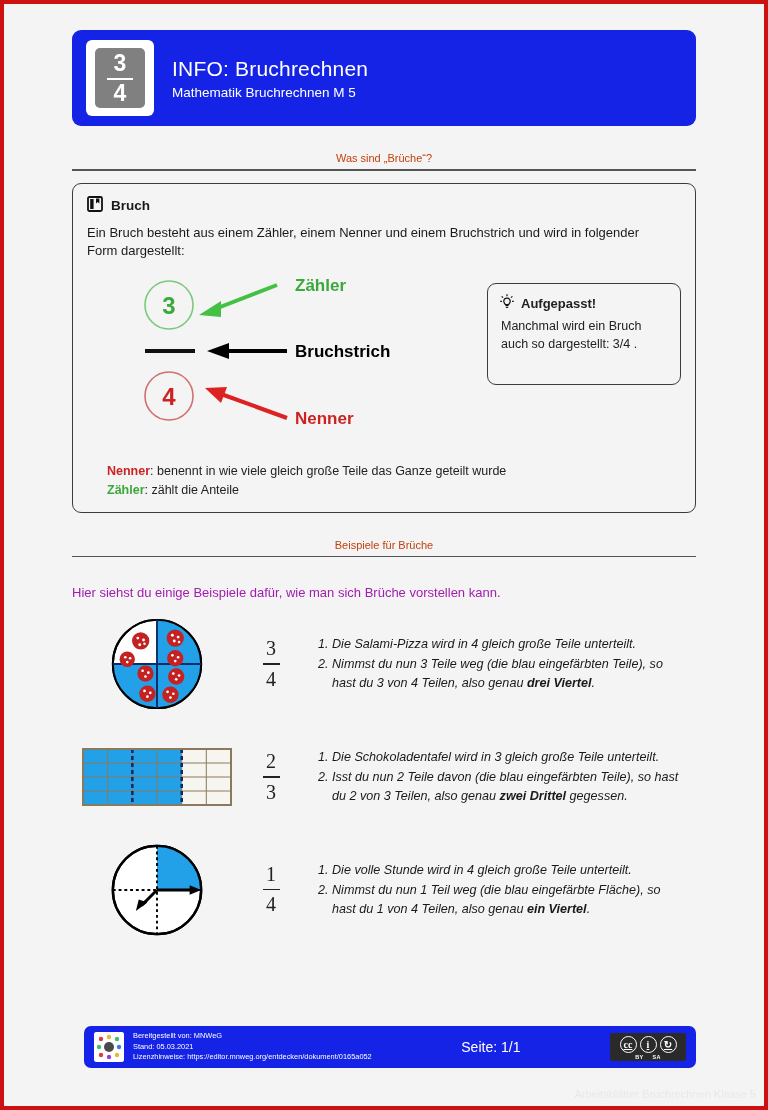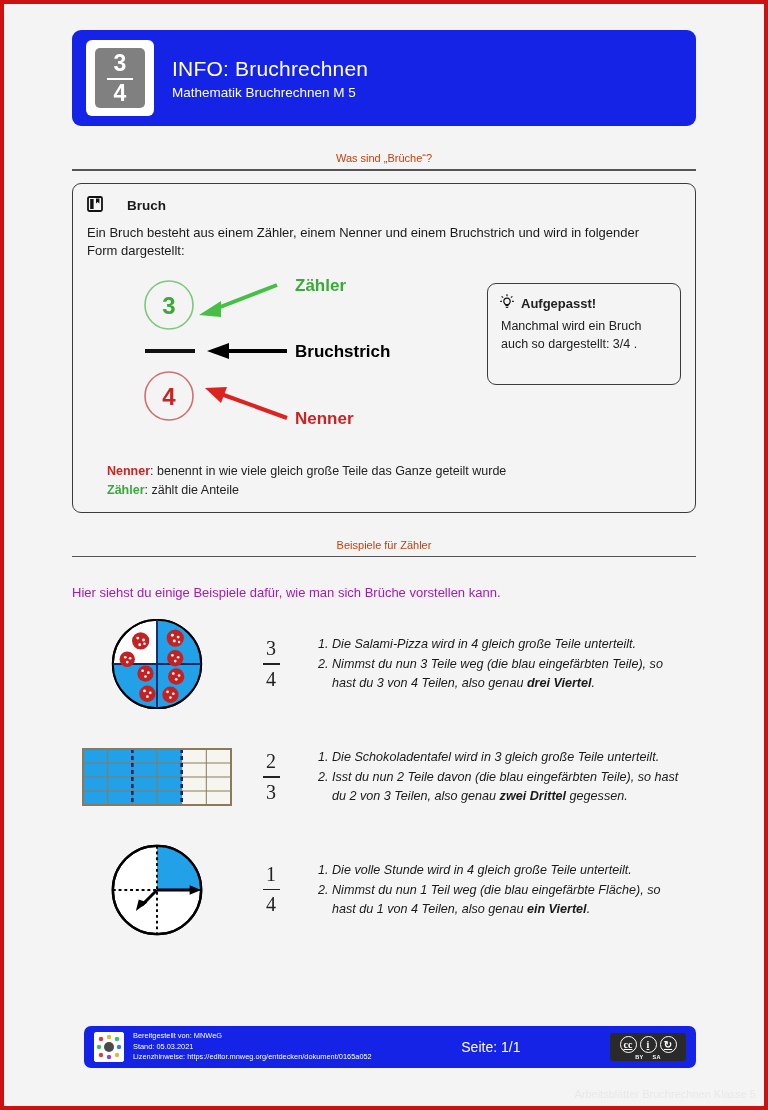--- a/index.html
+++ b/index.html
@@ -67,21 +67,21 @@
   
   .defbox {
     margin-top: 12px;
     border: 1.5px solid #3b3b3b;
     border-radius: 9px;
     padding: 12px 14px 12px 14px;
     min-height: 330px;
     position: relative;
     background: transparent;
   }
-  .def-head { display: flex; align-items: center; gap: 24px; }
+  .def-head { display: flex; align-items: center; gap: 8px; }
   .def-head-label { font-size: 13.5px; font-weight: bold; color: #1a1a1a; }
   .def-text { font-size: 13px; line-height: 1.45; margin-top: 8px; color: #1a1a1a; max-width: 580px; }
 
   .def-body { display: flex; margin-top: 14px; }
   .fraction-diagram { position: relative; width: 360px; height: 150px; margin-left: 30px; }
 
   .tip-box {
     border: 1.4px solid #3b3b3b;
     border-radius: 9px;
     padding: 9px 12px 11px 11px;
@@ -247,21 +247,21 @@
       <div>
         <span class="nenner">Nenner</span><span>: benennt in wie viele gleich große Teile das Ganze geteilt wurde</span>
       </div>
       <div>
         <span class="zaehler">Zähler</span><span>: zählt die Anteile</span>
       </div>
     </div>
   </div>
 
   <div class="section-head">
-    <div class="section-title">Beispiele für Zähler</div>
+    <div class="section-title">Beispiele für Brüche</div>
     <div class="section-rule"></div>
   </div>
   <div class="intro-text">Hier siehst du einige Beispiele dafür, wie man sich Brüche vorstellen kann.</div>
 
   <div class="examples">
 
     <div class="ex-row">
       <div class="ex-figure">
         <svg width="96" height="96" viewBox="0 0 100 100">
           <circle cx="50" cy="50" r="46" fill="#ffffff" stroke="#000" stroke-width="2"></circle>

